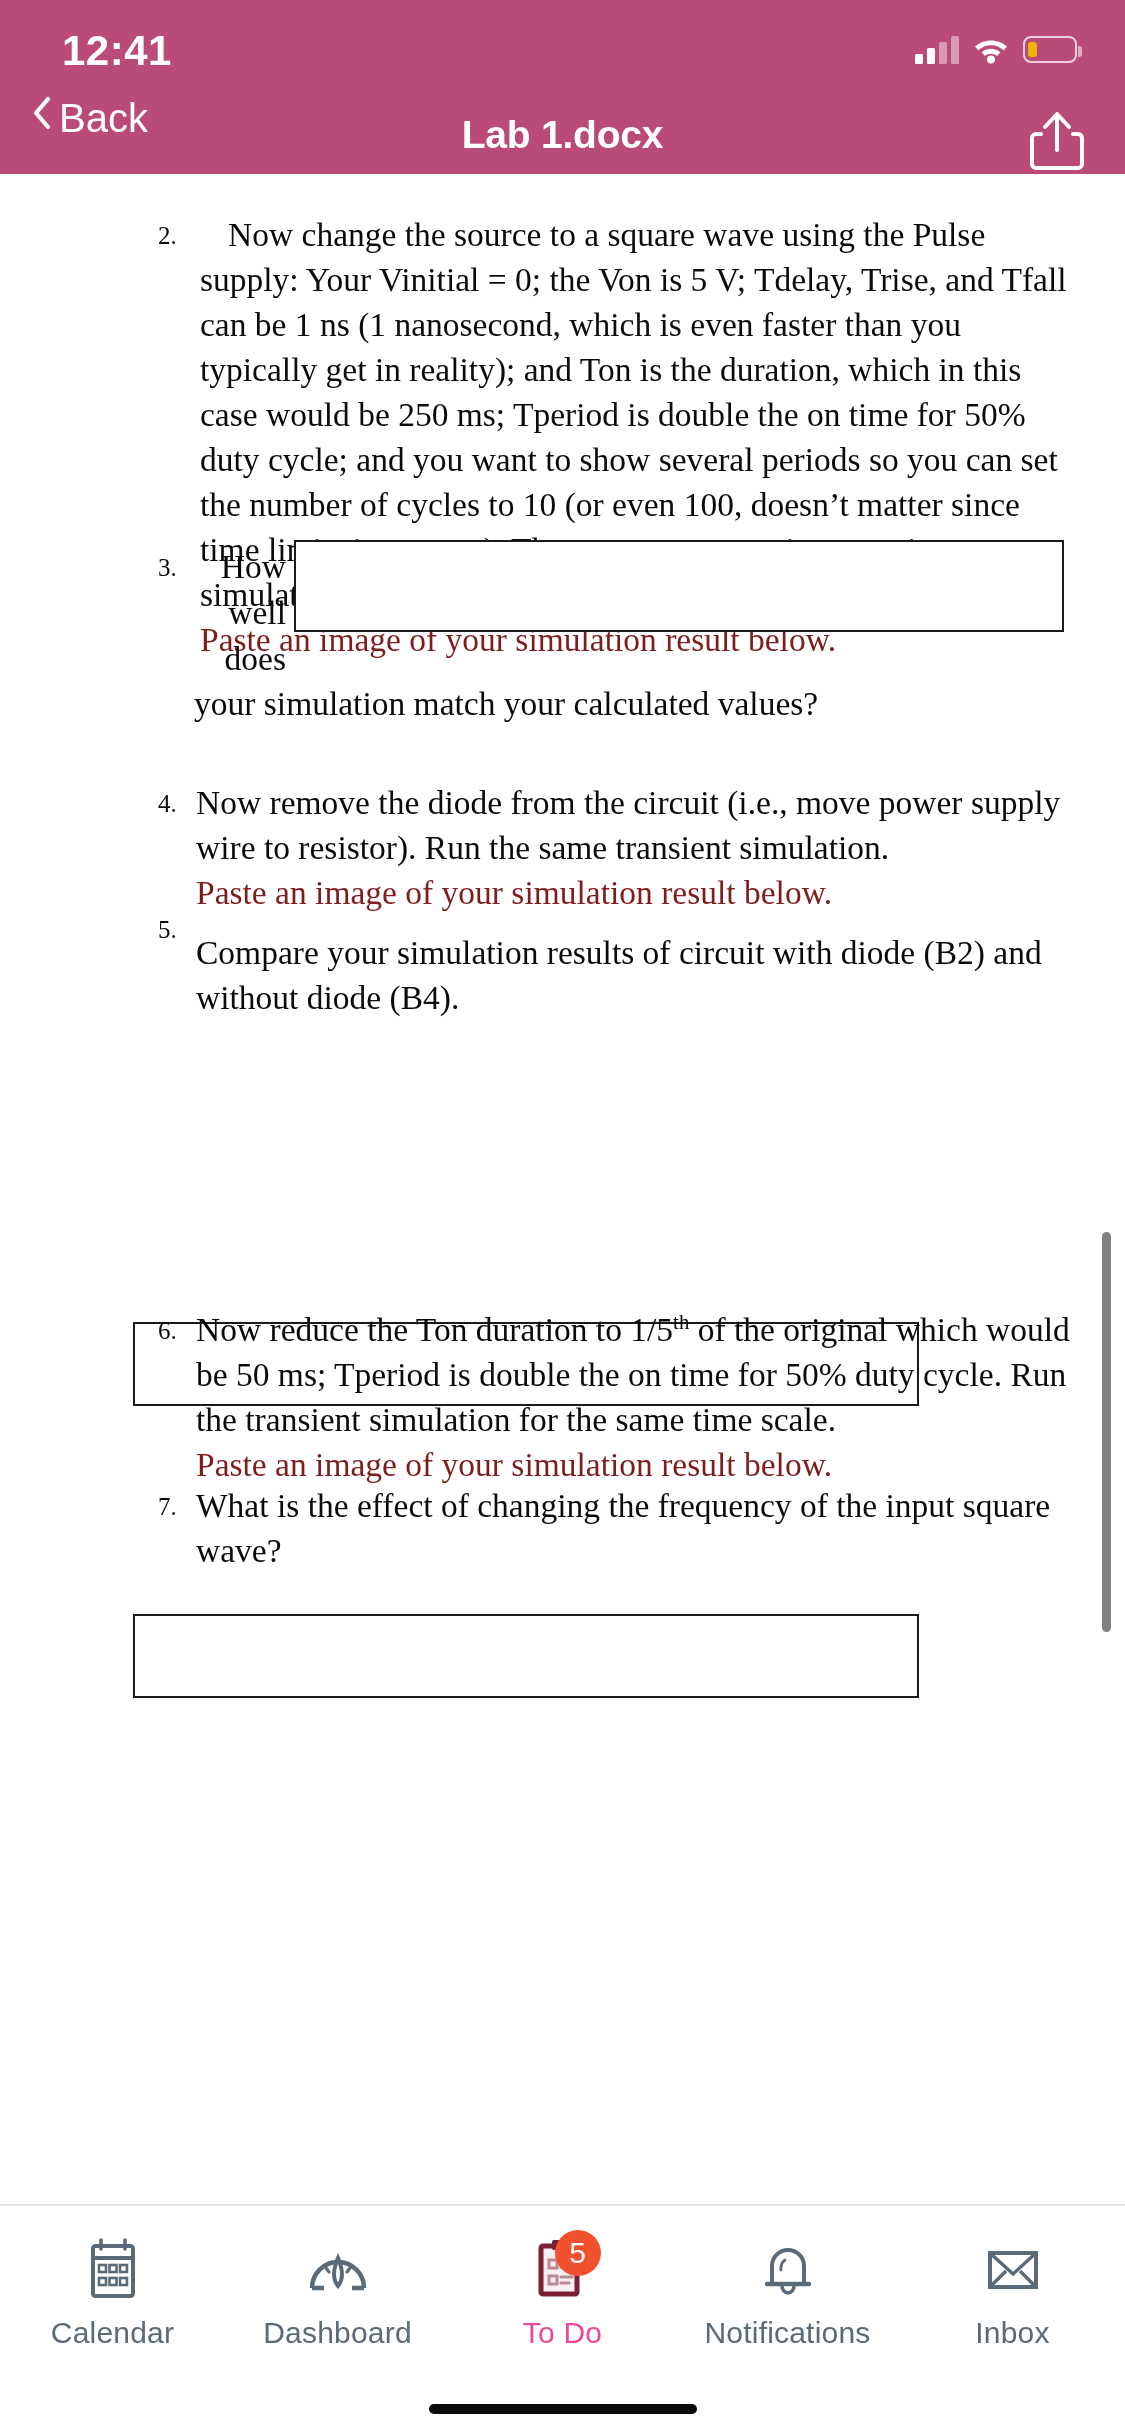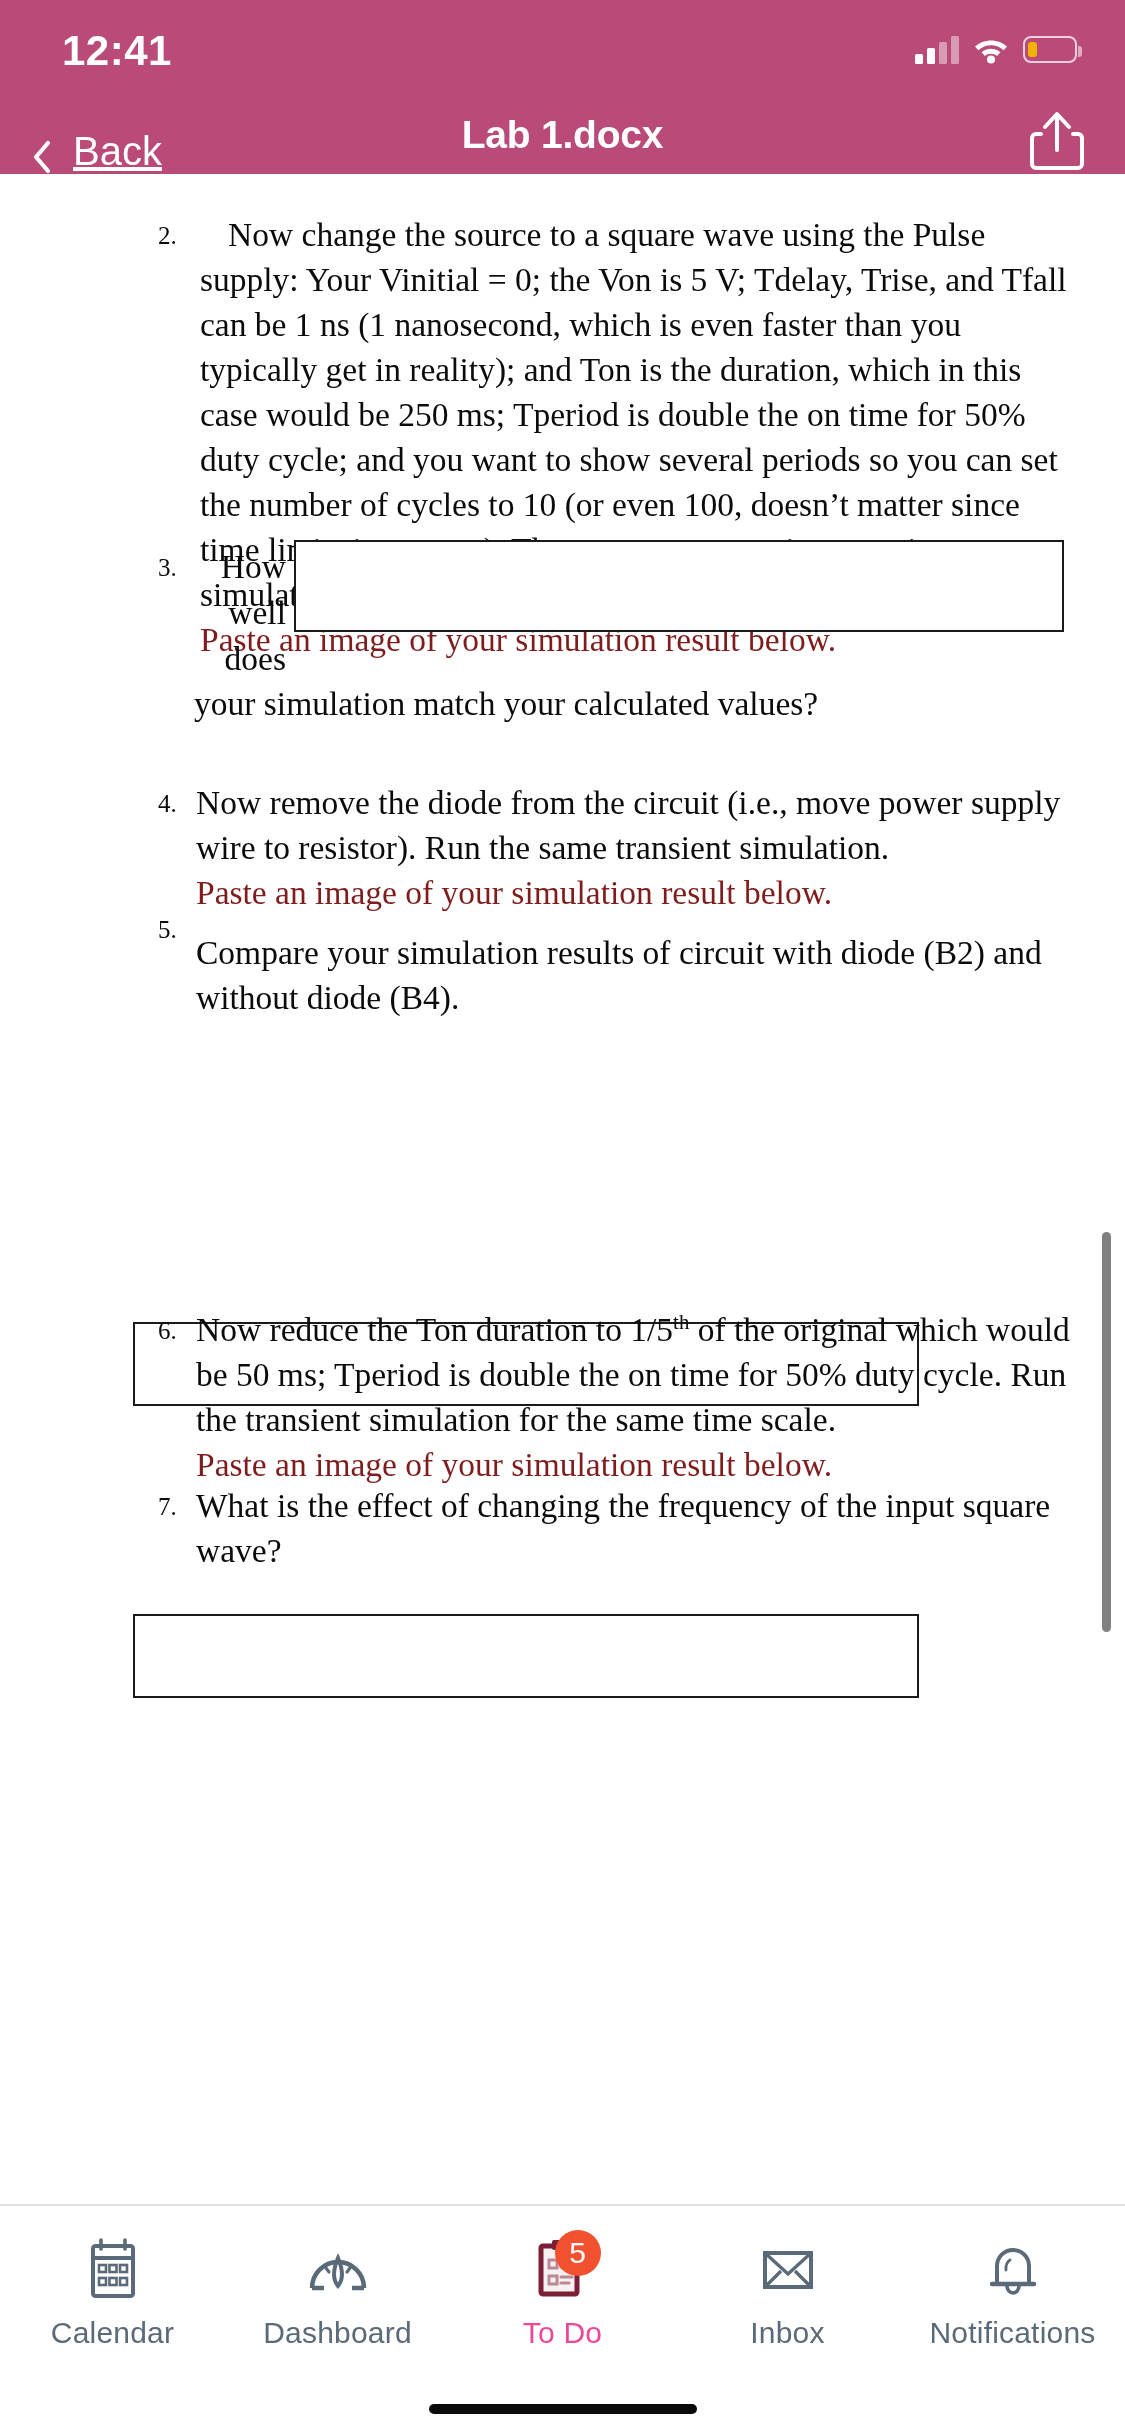--- a/index.html
+++ b/index.html
@@ -48,22 +48,22 @@
   .battery .fill {
     height:15px; width:9px; margin-left:3px;
     background:#f0b400; border-radius:3px;
   }
 
   .navbar {
     position:absolute; top:96px; left:0; width:1125px; height:78px;
   }
   .nav-back {
     position:absolute; left:32px; top:0; height:78px;
-    display:flex; align-items:flex-end; gap:22px;
-    color:#ffffff; cursor:pointer;text-decoration:underline;
+    display:flex; align-items:flex-start; gap:8px;
+    color:#ffffff; cursor:pointer;
   }
   .chev {
     width:19px; height:34px;
   }
   .nav-back-label { font-size:40px; color:#fff; }
   .nav-title {
     position:absolute; left:0; top:0; width:1125px; height:78px;
     display:flex; align-items:center; justify-content:center;
     font-size:39px; font-weight:bold; color:#ffffff;
     letter-spacing:-0.2px;
@@ -273,37 +273,37 @@
             <line x1="34" y1="49" x2="42" y2="49" stroke="#b88a96" stroke-width="3.2" stroke-linecap="round"></line>
           </svg>
           <span class="badge">5</span>
         </span>
         <span class="tab-label">To Do</span>
       </div>
 
       <div class="tab">
         <span class="tab-icon">
           <svg viewBox="0 0 72 72" width="72" height="72">
+            <path d="M20 50 V32 a16 16 0 0 1 32 0 v18" fill="none" stroke="#5b6a78" stroke-width="4"></path>
+            <line x1="15" y1="50" x2="57" y2="50" stroke="#5b6a78" stroke-width="4.5" stroke-linecap="round"></line>
+            <path d="M30 52 a6 7 0 0 0 12 0" fill="none" stroke="#5b6a78" stroke-width="3.6"></path>
+            <path d="M29 36 a8 10 0 0 1 4-10" fill="none" stroke="#5b6a78" stroke-width="2.8" stroke-linecap="round"></path>
+          </svg>
+        </span>
+        <span class="tab-label">Notifications</span>
+      </div>
+
+      <div class="tab">
+        <span class="tab-icon">
+          <svg viewBox="0 0 72 72" width="72" height="72">
             <rect x="13" y="19" width="46" height="34" fill="none" stroke="#5b6a78" stroke-width="4"></rect>
             <polyline points="13,19 36,40 59,19" fill="none" stroke="#5b6a78" stroke-width="3.4"></polyline>
             <line x1="13" y1="53" x2="29" y2="37" stroke="#5b6a78" stroke-width="3.4"></line>
             <line x1="59" y1="53" x2="43" y2="37" stroke="#5b6a78" stroke-width="3.4"></line>
           </svg>
         </span>
         <span class="tab-label">Inbox</span>
       </div>
-
-      <div class="tab">
-        <span class="tab-icon">
-          <svg viewBox="0 0 72 72" width="72" height="72">
-            <path d="M20 50 V32 a16 16 0 0 1 32 0 v18" fill="none" stroke="#5b6a78" stroke-width="4"></path>
-            <line x1="15" y1="50" x2="57" y2="50" stroke="#5b6a78" stroke-width="4.5" stroke-linecap="round"></line>
-            <path d="M30 52 a6 7 0 0 0 12 0" fill="none" stroke="#5b6a78" stroke-width="3.6"></path>
-            <path d="M29 36 a8 10 0 0 1 4-10" fill="none" stroke="#5b6a78" stroke-width="2.8" stroke-linecap="round"></path>
-          </svg>
-        </span>
-        <span class="tab-label">Notifications</span>
-      </div>
     </div>
     <div class="home-indicator"></div>
   </div>
 
 </div>
 
 </body></html>

